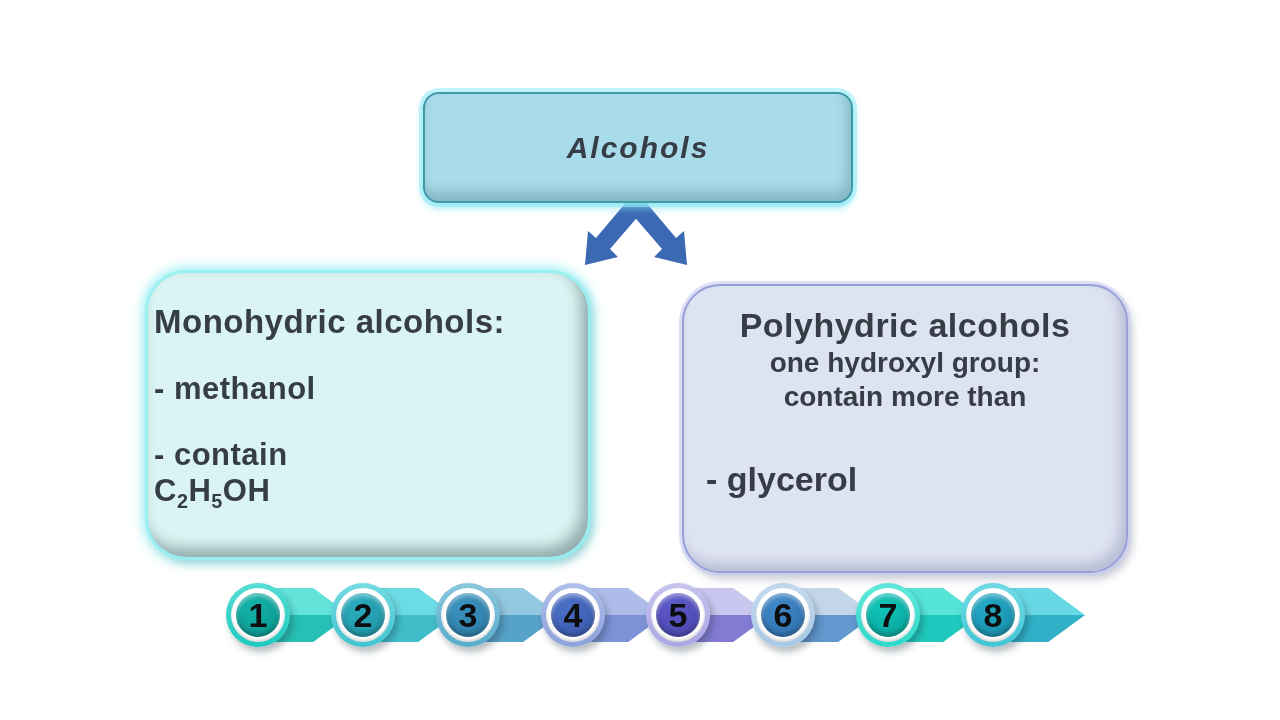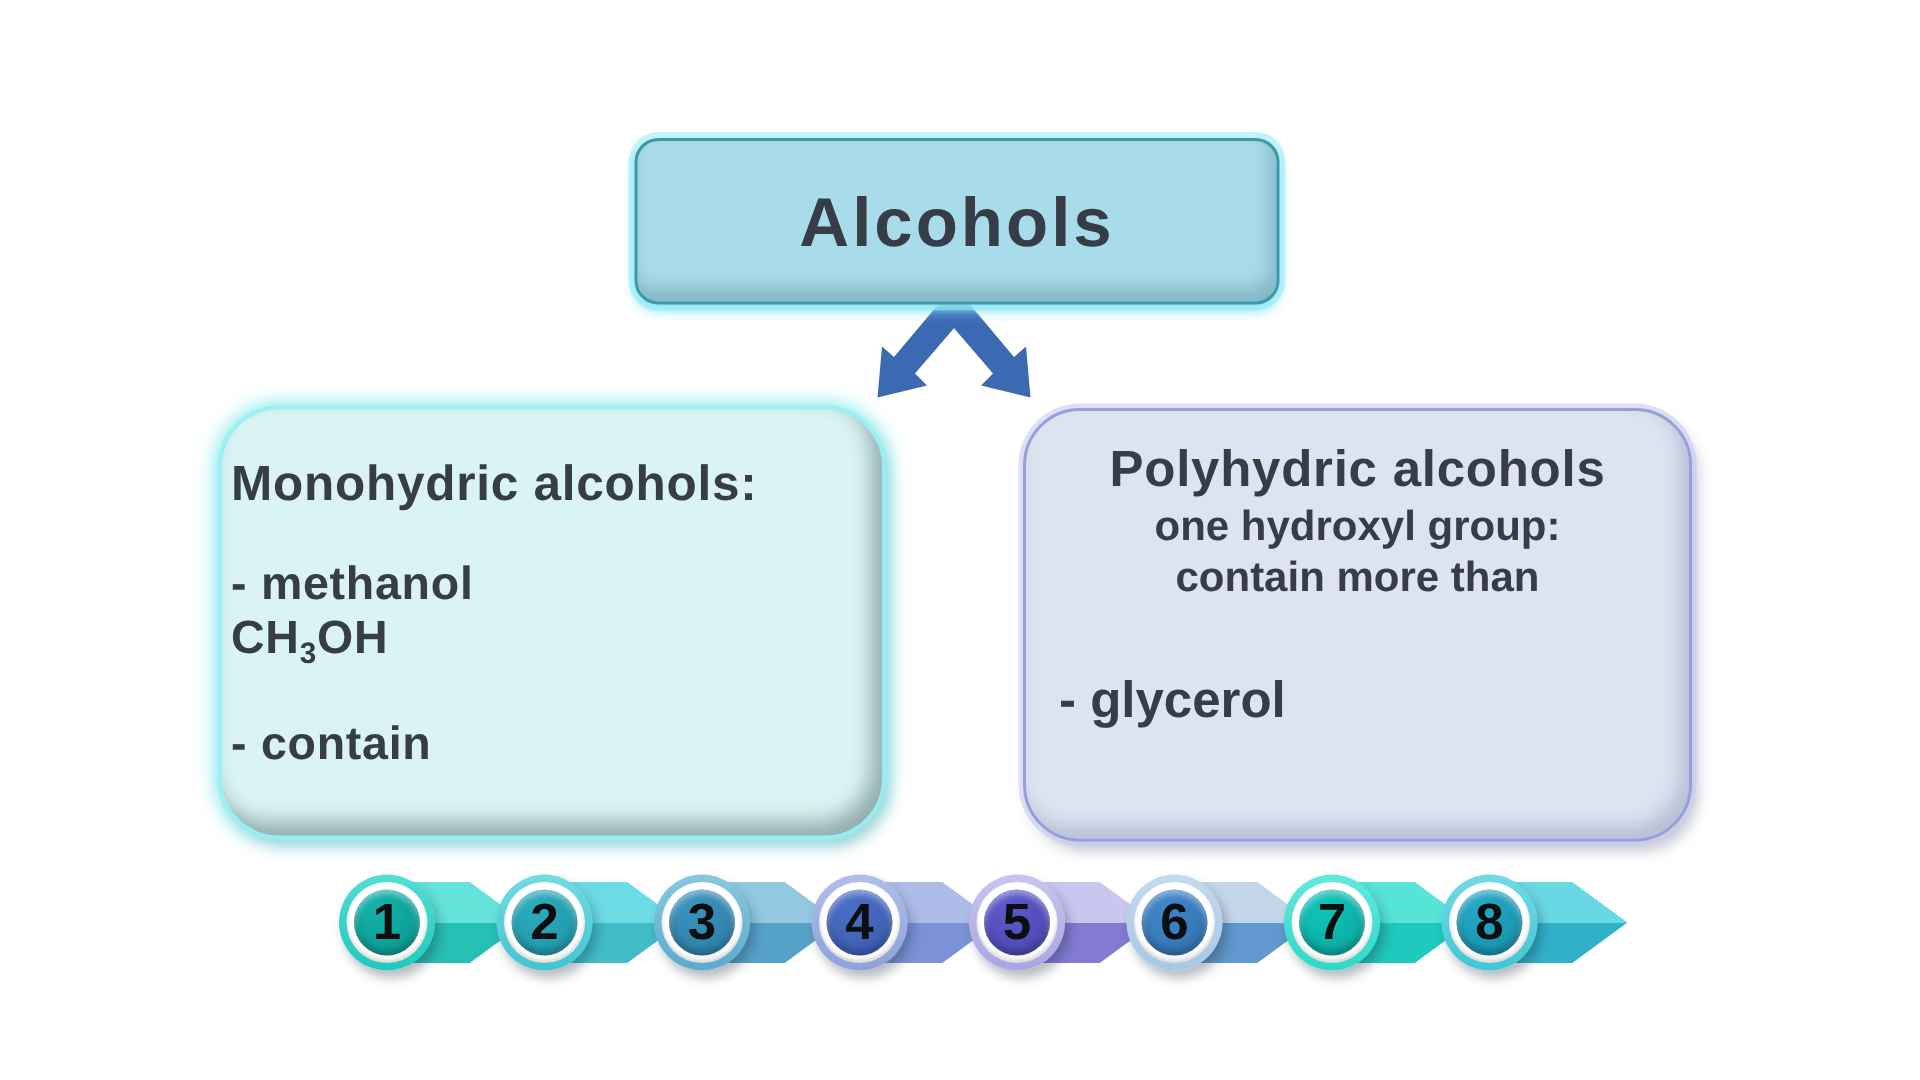--- a/index.html
+++ b/index.html
@@ -8,35 +8,35 @@
 
   
   .overlay{position:absolute;left:0;top:0;z-index:1;}
 
   
   .title-box{position:absolute;left:423px;top:92px;width:430px;height:111px;box-sizing:border-box;
     background:var(--title_box_fill,#a9dcea);border:2px solid var(--title_box_border,#3d98a8);
     border-radius:16px;display:flex;align-items:center;justify-content:center;z-index:2;
     box-shadow:0 0 0 4px rgba(150,235,246,.55),0 4px 8px rgba(127,225,240,.9),
       inset -4px -9px 12px rgba(40,90,105,.28);}
-  .title-text{font-size:46px;letter-spacing:2px;}
+  .title-text{font-size:30px;letter-spacing:2px;font-style:italic;}
 
   
   .left-box{position:absolute;left:148px;top:273px;width:440px;height:284px;box-sizing:border-box;
     background:var(--left_box_fill,#d9f4f2);border-radius:38px;z-index:2;
     padding:30px 16px 0 6px;
     box-shadow:0 0 0 3px rgba(150,240,242,.75),0 0 12px 5px rgba(127,233,238,.85),
       4px 6px 9px rgba(70,90,95,.35),inset -7px -9px 13px rgba(55,75,80,.42);}
   .left-heading{font-size:33px;letter-spacing:.5px;margin:0 0 30px 0;}
   .chem-row{display:flex;align-items:baseline;font-size:31px;letter-spacing:.5px;margin:0 0 30px 0;flex-direction:column;}
   .chem-label{width:234px;flex:none;}
   sub{font-size:.64em;}
 
   
-  .right-box{position:absolute;left:682px;top:272px;width:446px;height:289px;box-sizing:border-box;
+  .right-box{position:absolute;left:682px;top:284px;width:446px;height:289px;box-sizing:border-box;
     background:var(--right_box_fill,#dee3f1);border:2px solid var(--right_box_border,#989fd8);
     border-radius:38px;z-index:2;text-align:center;padding:18px 10px 0 10px;
     box-shadow:0 0 0 3px rgba(200,205,240,.6),4px 6px 9px rgba(90,95,130,.35),
       inset -6px -8px 11px rgba(110,115,160,.32);}
   .right-heading{font-size:34px;letter-spacing:.5px;line-height:42px;}
   .right-sub{font-size:28px;line-height:34px;}
   .glycerol-row{display:flex;align-items:baseline;text-align:left;font-size:34px;
     margin-top:46px;padding-left:12px;gap:28px;}
 
   
@@ -62,24 +62,24 @@
   </svg>
 
   <div class="title-box">
     <span class="title-text">Alcohols</span>
   </div>
 
   <div class="left-box">
     <div class="left-heading">Monohydric alcohols:</div>
     <div class="chem-row">
       <span class="chem-label">- methanol</span>
-      <span class="chem-formula"><span>CH</span><sub>3</sub><span>OH</span></span>
     </div>
     <div class="chem-row">
       <span class="chem-label">- contain</span>
+      <span class="chem-formula"><span>C</span><sub>2</sub><span>H</span><sub>5</sub><span>OH</span></span>
     </div>
   </div>
 
   <div class="right-box">
     <div class="right-heading">Polyhydric alcohols</div>
     <div class="right-sub">one hydroxyl group:</div>
     <div class="right-sub">contain more than</div>
     <div class="glycerol-row">
       <span>- glycerol</span>
     </div>

